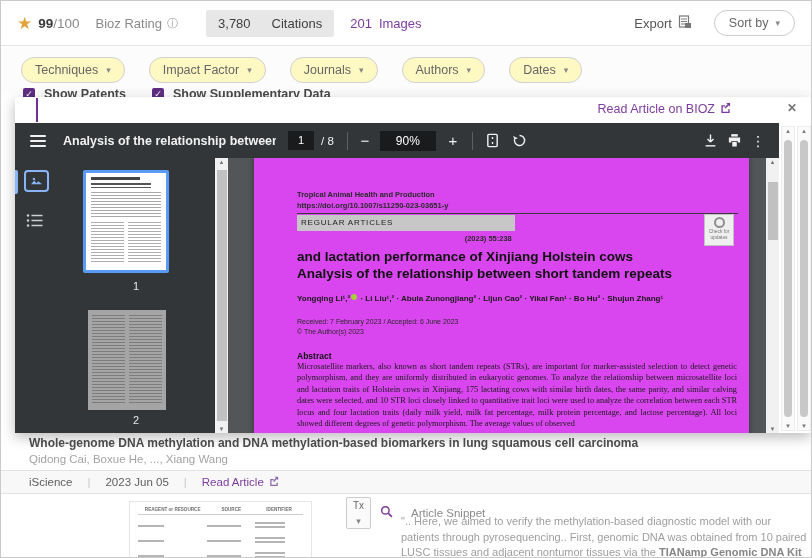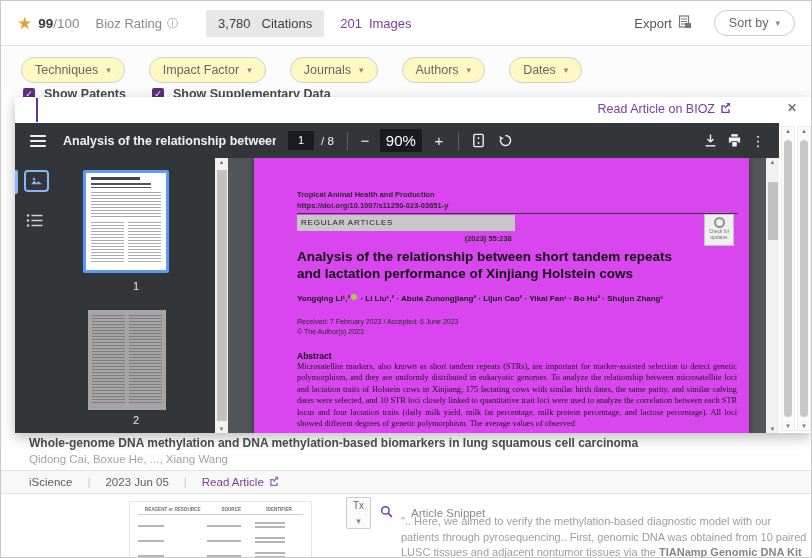--- a/index.html
+++ b/index.html
@@ -9,21 +9,21 @@
 
   
   .topbar { position:absolute; left:0; top:0; width:100%; height:45px; background:#fff;
             border-bottom:1px solid #e4e4e4; display:flex; align-items:center; padding:0 16px; }
   .star { color:#e2a33d; font-size:17px; margin-right:6px; }
   .score { font-size:13.5px; font-weight:bold; color:#3a3a3a; }
   .score-total { font-size:13.5px; color:#8a8a8a; }
   .rating-label { font-size:13px; color:#8a8a8a; margin-left:16px; }
   .info { font-size:11px; color:#9a9a9a; margin-left:5px; cursor:pointer; }
   .cit-chip { margin-left:28px; background:#e7e7e7; border-radius:2px; padding:6px 12px;
-              font-size:13px; color:#3f3f3f; display:flex; gap:11px; cursor:pointer; }
+              font-size:13px; color:#3f3f3f; display:flex; gap:21px; cursor:pointer; }
   .img-tab { margin-left:16px; font-size:13px; color:#7d3c9e; display:flex; gap:7px; cursor:pointer; }
   .tspacer { flex:1; }
   .export { display:flex; align-items:center; gap:6px; font-size:13px; color:#555; cursor:pointer; margin-right:22px; }
   .sortby { border:1px solid #ccc; border-radius:15px; padding:5px 14px; font-size:12.5px;
             color:#666; display:flex; align-items:center; gap:7px; cursor:pointer; }
   .caret { font-size:9px; color:#888; }
 
   
   .filterbar { position:absolute; left:0; top:46px; width:100%; height:46px; background:#fcfcfc;
                display:flex; align-items:center; padding-left:20px; gap:24px; }
@@ -51,21 +51,21 @@
   .vtoolbar { height:35px; background:#323639; display:flex; align-items:center; color:#f1f1f1; }
   .hamb { margin-left:15px; width:16px; cursor:pointer; }
   .hamb div { height:2px; background:#f1f1f1; margin:3px 0; border-radius:1px; }
   .vtitle { margin-left:17px; font-size:12.5px; font-weight:bold; color:#f1f1f1; white-space:nowrap;
             width:213px; overflow:hidden; }
   .pagebox { margin-left:12px; width:26px; height:19px; background:#191b1c; color:#fff; font-size:11px;
              text-align:center; line-height:19px; border-radius:1px; }
   .pagetotal { margin-left:7px; font-size:11.5px; color:#f1f1f1; }
   .vdiv { width:1px; height:18px; background:#5c6064; margin-left:13px; }
   .zbtn { margin-left:11px; font-size:15px; color:#f1f1f1; cursor:pointer; width:12px; text-align:center; }
-  .zoombox { margin-left:9px; background:#191b1c; color:#fff; font-size:15px; padding:3px 6px; border-radius:1px; }
+  .zoombox { margin-left:9px; background:#191b1c; color:#fff; font-size:12px; padding:3px 16px; border-radius:1px; }
   .tico { margin-left:12px; cursor:pointer; display:flex; align-items:center; }
   .vtspacer { flex:1; }
   .rico { margin-right:9px; cursor:pointer; display:flex; align-items:center; }
   .kebab { margin-right:14px; font-size:14px; color:#f1f1f1; cursor:pointer; }
 
   .vbody { display:flex; height:275px; overflow:hidden; }
   .strip { width:42px; background:#323639; position:relative; }
   .strip-indicator { position:absolute; left:0; top:12px; width:3px; height:24px; background:#8ab4f8; border-radius:0 2px 2px 0; }
   .sicon1 { position:absolute; left:9px; top:12px; width:25px; height:22px; border:2px solid #8ab4f8;
             border-radius:4px; display:flex; align-items:center; justify-content:center; cursor:pointer; }
@@ -325,22 +325,22 @@
             </div>
             <div class="pdoi">https://doi.org/10.1007/s11250-023-03651-y</div>
             <div class="phr"></div>
             <div class="pchip">REGULAR ARTICLES</div>
             <div class="pcheck">
               <div class="cu-circle"></div>
               <div class="cu-txt">Check for</div>
               <div class="cu-txt">updates</div>
             </div>
             <div class="ptitle">
+              <div>and lactation performance of Xinjiang Holstein cows</div>
               <div>Analysis of the relationship between short tandem repeats</div>
-              <div>and lactation performance of Xinjiang Holstein cows</div>
             </div>
             <div class="pauth">
               <span>Yongqing Li¹,²</span><span class="orcid"></span><span> · Li Liu¹,² · Abula Zunongjiang² · Lijun Cao² · Yikai Fan¹ · Bo Hu² · Shujun Zhang¹</span>
             </div>
             <div class="precv">
               <div>Received: 7 February 2023 / Accepted: 6 June 2023</div>
               <div>© The Author(s) 2023</div>
             </div>
             <div class="pabsh">Abstract</div>
             <div class="pabst">Microsatellite markers, also known as short tandem repeats (STRs), are important for marker-assisted selection to detect genetic polymorphism, and they are uniformly distributed in eukaryotic genomes. To analyze the relationship between microsatellite loci and lactation traits of Holstein cows in Xinjiang, 175 lactating cows with similar birth dates, the same parity, and similar calving dates were selected, and 10 STR loci closely linked to quantitative trait loci were used to analyze the correlation between each STR locus and four lactation traits (daily milk yield, milk fat percentage, milk protein percentage, and lactose percentage). All loci showed different degrees of genetic polymorphism. The average values of observed</div>

